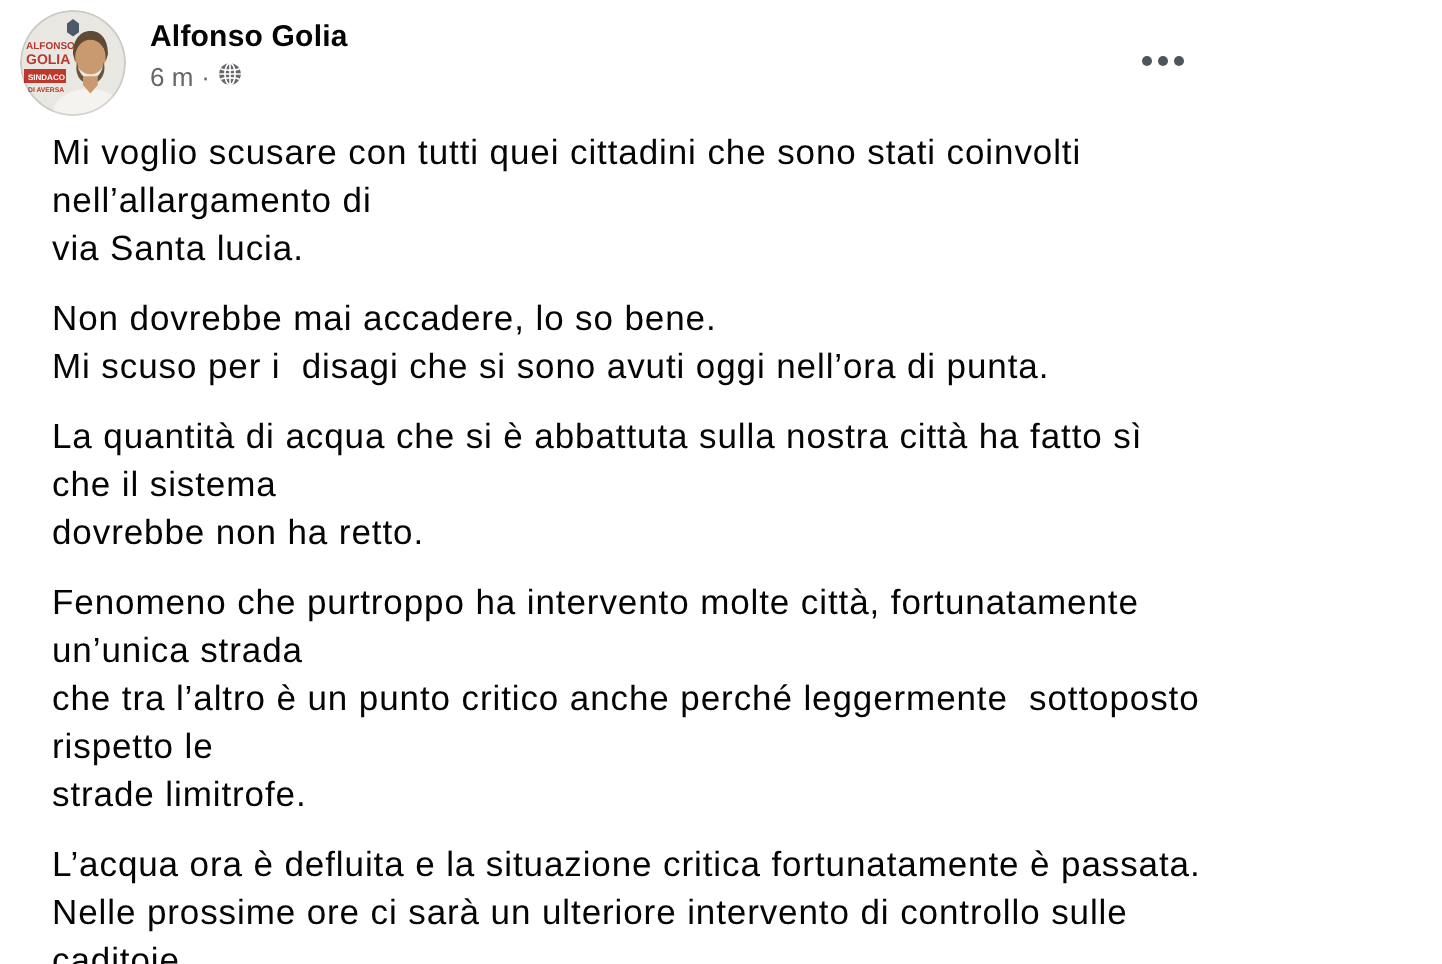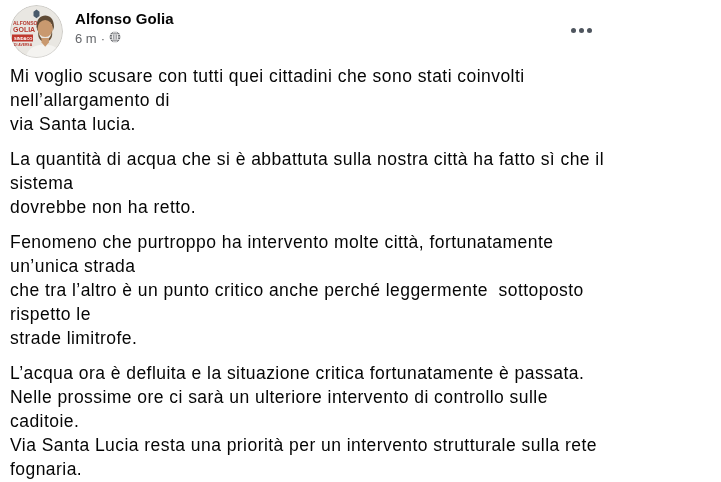--- a/index.html
+++ b/index.html
@@ -44,21 +44,21 @@
   .body{
     padding:0 10px;
     margin-top:6px;
   }
   .para{
     font-size:17.5px;
     line-height:24px;
     letter-spacing:0.45px;
     color:#050505;
     white-space:pre-wrap;
-    margin:0 0 11px 0;
+    margin:0 0 11px 16px;
   }
 </style>
 </head>
 <body>
 
 <div class="post">
 
   <div class="header">
 
     <div class="avatar">
@@ -108,20 +108,22 @@
       <span class="dot"></span>
       <span class="dot"></span>
       <span class="dot"></span>
     </div>
 
   </div>
 
   <div class="body">
     <div class="para">Mi voglio scusare con tutti quei cittadini che sono stati coinvolti nell’allargamento di
 via Santa lucia.</div>
+    <div class="para">Non dovrebbe mai accadere, lo so bene.
+Mi scuso per i  disagi che si sono avuti oggi nell’ora di punta.</div>
     <div class="para">La quantità di acqua che si è abbattuta sulla nostra città ha fatto sì che il sistema
 dovrebbe non ha retto.</div>
     <div class="para">Fenomeno che purtroppo ha intervento molte città, fortunatamente un’unica strada
 che tra l’altro è un punto critico anche perché leggermente  sottoposto rispetto le
 strade limitrofe.</div>
     <div class="para">L’acqua ora è defluita e la situazione critica fortunatamente è passata.
 Nelle prossime ore ci sarà un ulteriore intervento di controllo sulle caditoie.
 Via Santa Lucia resta una priorità per un intervento strutturale sulla rete fognaria.</div>
   </div>
 

